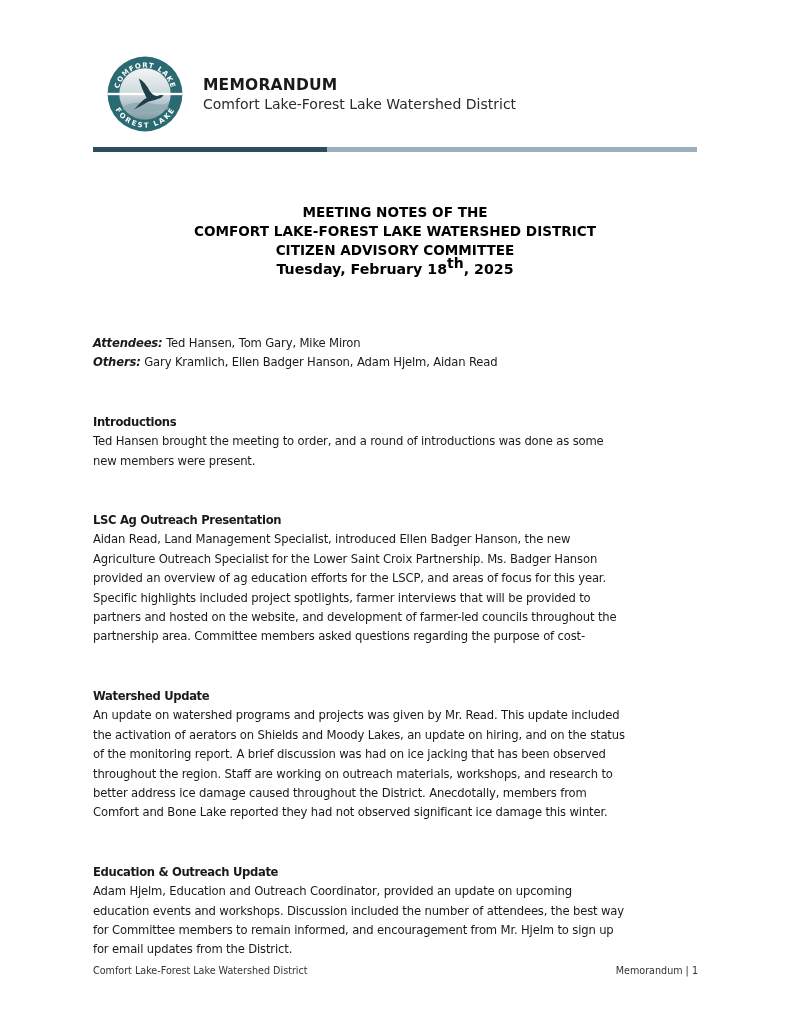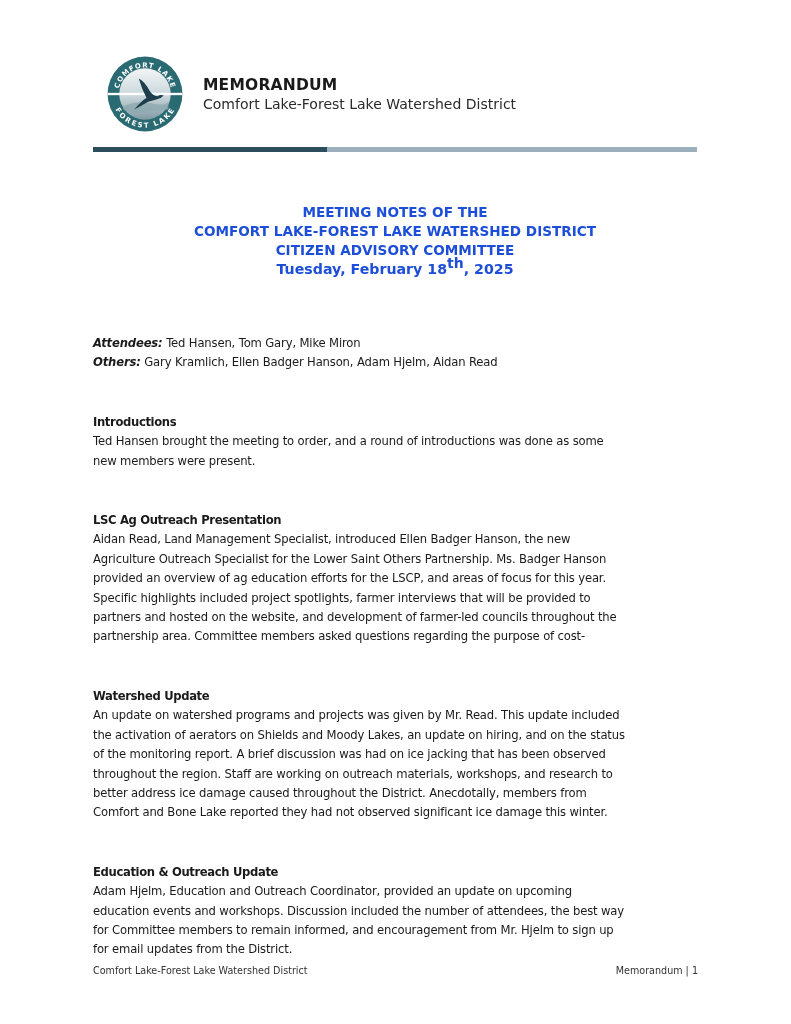--- a/index.html
+++ b/index.html
@@ -7,21 +7,21 @@
 
     .logo { position: absolute; left: 106px; top: 55px; width: 78px; height: 78px; }
     .header-text { position: absolute; left: 194px; top: 76px; margin-left: 9px; }
     .memo-title { font-family: "DejaVu Sans", sans-serif; font-weight: bold; font-size: 15.5px; color: #1a1a1a; letter-spacing: 0.2px; line-height: 19px; }
     .memo-subtitle { font-family: "DejaVu Sans", sans-serif; font-size: 14px; color: #2a2a2a; line-height: 18px; }
 
     .rule { position: absolute; top: 147px; height: 5px; }
     .rule-dark { left: 93px; width: 234px; background: #2b4d5c; }
     .rule-light { left: 327px; width: 370px; background: #9bb0bc; }
 
-    .title-block { position: absolute; left: 93px; width: 604px; top: 203px; text-align: center; font-family: "DejaVu Sans", sans-serif; font-weight: bold; font-size: 13.6px; line-height: 19px; color: #1d4ed8; }
+    .title-block { position: absolute; left: 93px; width: 604px; top: 203px; text-align: center; font-family: "DejaVu Sans", sans-serif; font-weight: bold; font-size: 13.6px; line-height: 19px; color: #000000; }
     .title-block .date { font-size: 14.2px; }
     .title-block sup { font-size: 14px; vertical-align: 6px; line-height: 0; }
 
     .content { position: absolute; left: 93px; top: 334px; width: 610px; font-family: "DejaVu Sans", sans-serif; font-size: 11.6px; line-height: 19.4px; color: #1a1a1a; letter-spacing: -0.15px; }
     .content .line { white-space: nowrap; }
     .content b { font-weight: bold; font-style: italic; }
     .section { margin-top: 19px; }
     .section-heading { font-weight: bold; letter-spacing: -0.35px; margin-top: 40px; }
 
     .footer { position: absolute; top: 965px; font-family: "DejaVu Sans", sans-serif; font-size: 9.6px; color: #333; }
@@ -75,21 +75,21 @@
 
   <div class="section">
     <div class="section-heading">Introductions</div>
     <div class="line">Ted Hansen brought the meeting to order, and a round of introductions was done as some</div>
     <div class="line">new members were present.</div>
   </div>
 
   <div class="section">
     <div class="section-heading">LSC Ag Outreach Presentation</div>
     <div class="line">Aidan Read, Land Management Specialist, introduced Ellen Badger Hanson, the new</div>
-    <div class="line">Agriculture Outreach Specialist for the Lower Saint Others Partnership. Ms. Badger Hanson</div>
+    <div class="line">Agriculture Outreach Specialist for the Lower Saint Croix Partnership. Ms. Badger Hanson</div>
     <div class="line">provided an overview of ag education efforts for the LSCP, and areas of focus for this year.</div>
     <div class="line">Specific highlights included project spotlights, farmer interviews that will be provided to</div>
     <div class="line">partners and hosted on the website, and development of farmer-led councils throughout the</div>
     <div class="line">partnership area. Committee members asked questions regarding the purpose of cost-</div>
   </div>
 
   <div class="section">
     <div class="section-heading">Watershed Update</div>
     <div class="line">An update on watershed programs and projects was given by Mr. Read. This update included</div>
     <div class="line">the activation of aerators on Shields and Moody Lakes, an update on hiring, and on the status</div>

